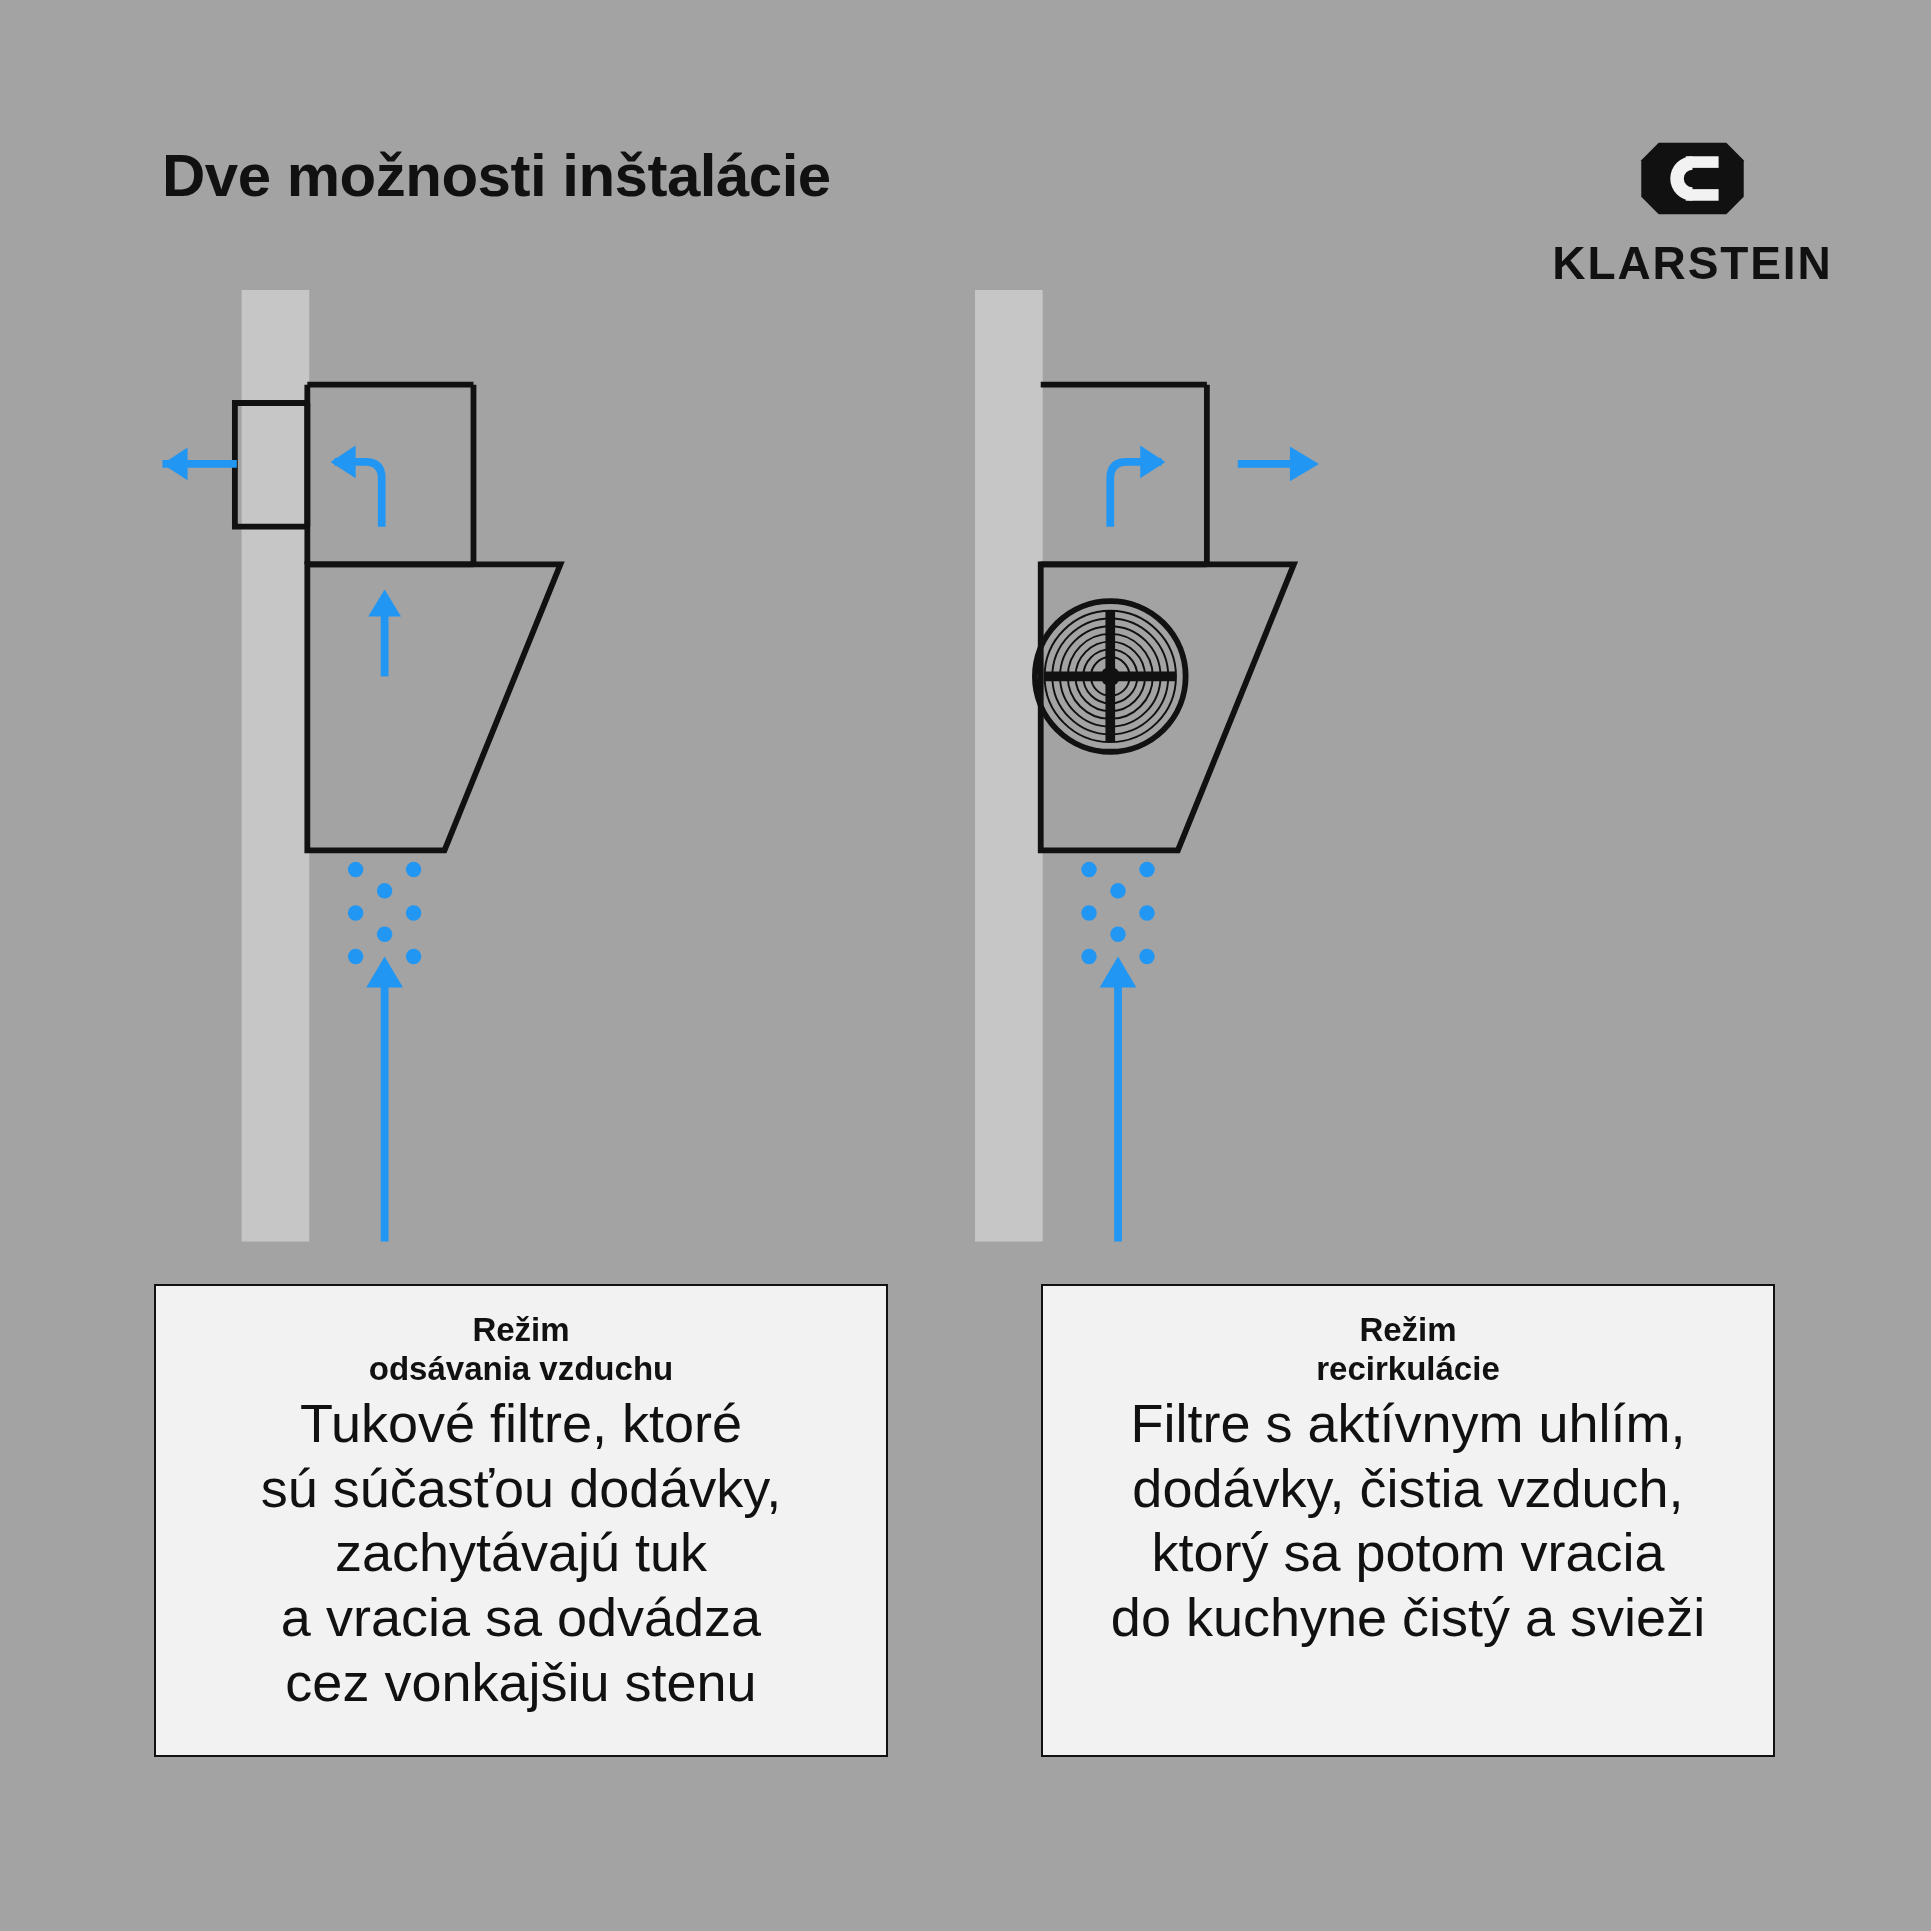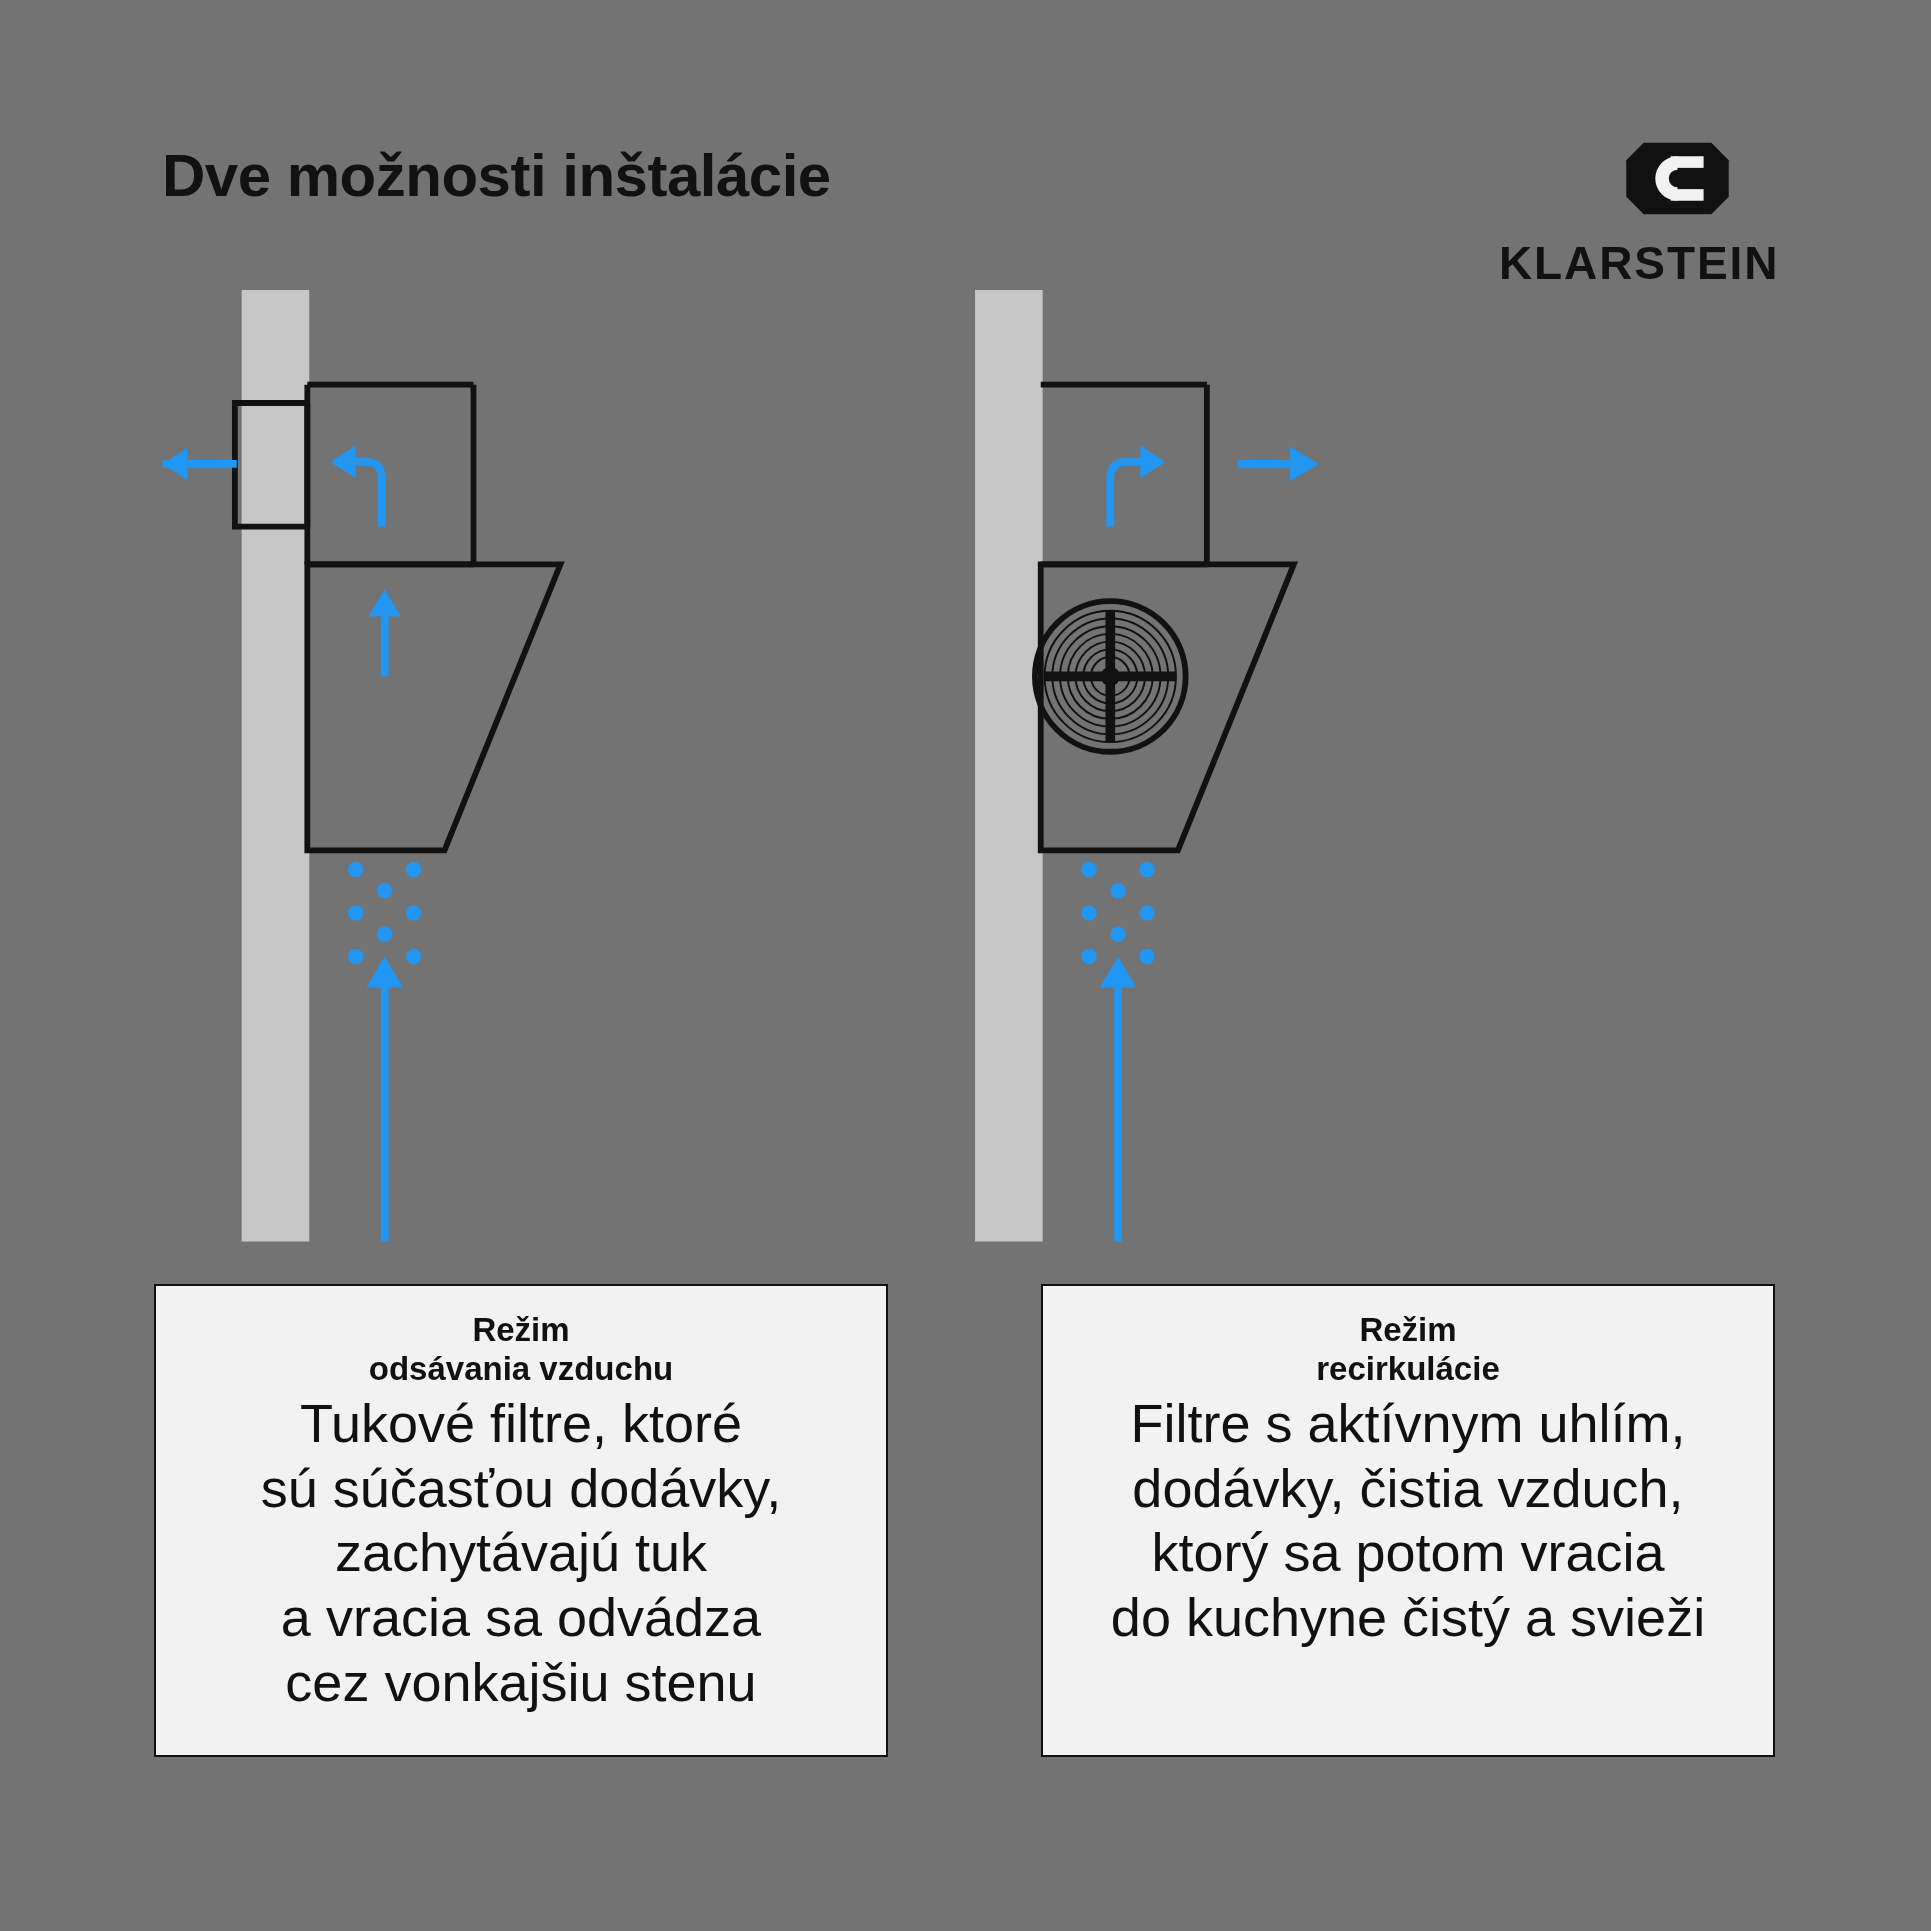--- a/index.html
+++ b/index.html
@@ -11,37 +11,38 @@
     width: 1931px;
     height: 1931px;
     font-family: "Liberation Sans", sans-serif;
     color: #111111;
     position: relative;
     overflow: hidden;
   }
   .page {
     position: absolute;
     inset: 0;
-    background: #737373;
+    background: #a3a3a3;
   }
   .title {
     position: absolute;
     left: 162px;
     top: 141px;
     font-size: 60px;
     font-weight: bold;
     letter-spacing: -0.5px;
     color: #111111;
     white-space: nowrap;
   }
   .brand {
     position: absolute;
-    right: 75px;
+    right: 60px;
     top: 135px;
     width: 357px;
+    text-align: center;
   }
   .brand-mark {
     display: block;
     margin: 0 auto 13.5px auto;
   }
   .brand-name {
     font-size: 46px;
     font-weight: bold;
     letter-spacing: 1.9px;
     color: #111111;

